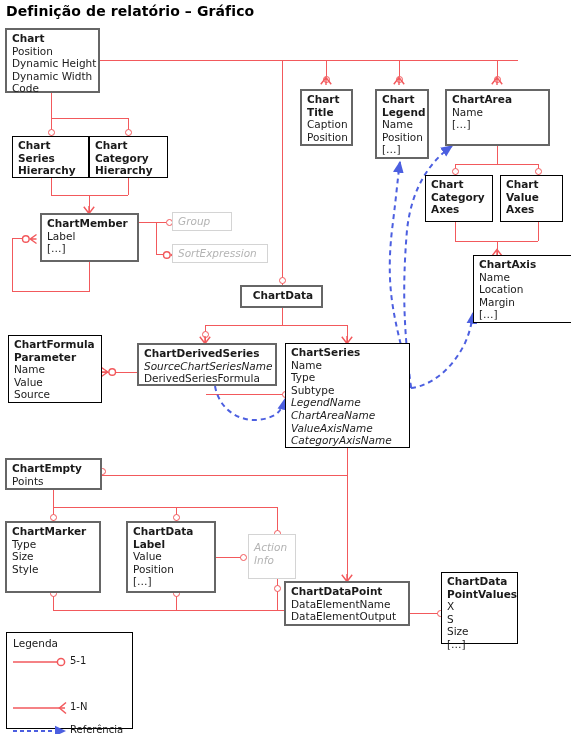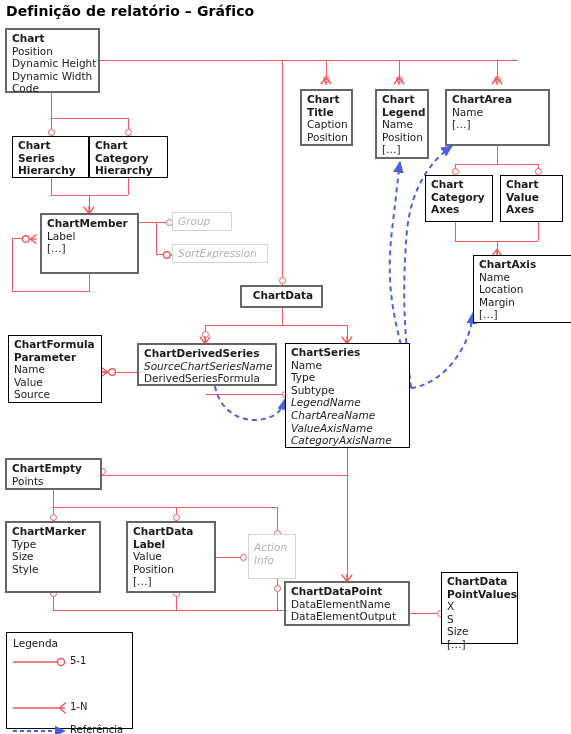--- a/index.html
+++ b/index.html
@@ -252,21 +252,21 @@
   <span class="t">Series</span>
   <span class="t">Hierarchy</span>
 </div>
 
 <div class="box thin" style="left:89px;top:136px;width:79px;height:42px;">
   <span class="t">Chart</span>
   <span class="t">Category</span>
   <span class="t">Hierarchy</span>
 </div>
 
-<div class="box" style="left:40px;top:213px;width:99px;height:61px;">
+<div class="box" style="left:40px;top:213px;width:99px;height:49px;">
   <span class="t">ChartMember</span>
   <span class="a">Label</span>
   <span class="a">[…]</span>
 </div>
 
 <div class="box" style="left:300px;top:89px;width:53px;height:57px;">
   <span class="t">Chart</span>
   <span class="t">Title</span>
   <span class="a">Caption</span>
   <span class="a">Position</span>

